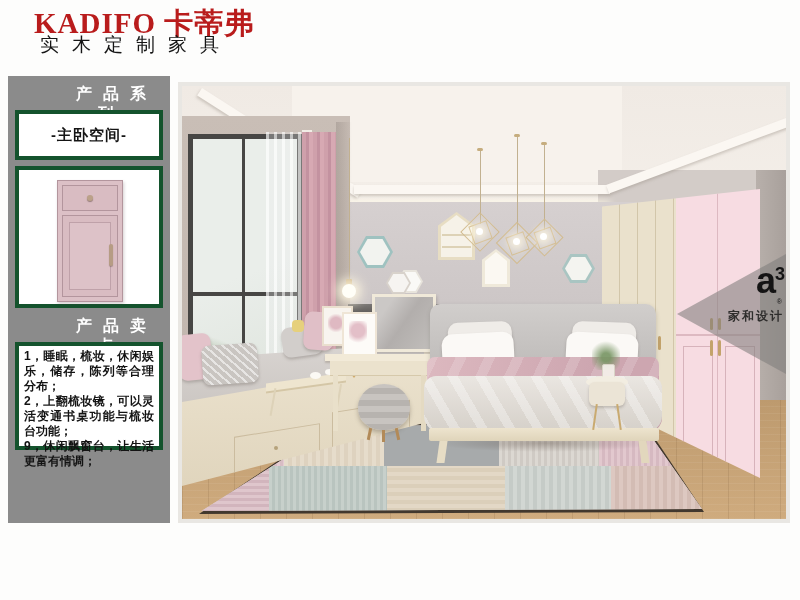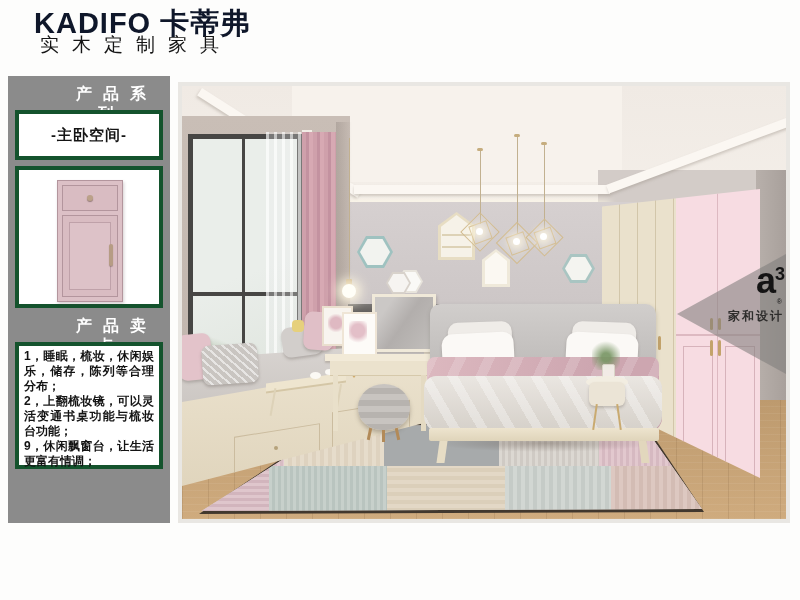--- a/index.html
+++ b/index.html
@@ -1,31 +1,31 @@
 <!DOCTYPE html>
 <html><head>
 <meta charset="utf-8">
 <style>
   html,body{margin:0;padding:0;width:800px;height:600px;background:#fdfdfc;overflow:hidden;
     font-family:"Liberation Sans",sans-serif;}
   .ab{position:absolute;}
   
-  #brand{left:34px;top:4px;font-family:Liberation Sans, sans-serif;font-weight:700;
-    font-size:29px;color:#0f172a;letter-spacing:1px;}
+  #brand{left:34px;top:4px;font-family:Liberation Serif, serif;font-weight:700;
+    font-size:29px;color:#b91c1c;letter-spacing:1px;}
   #brand-sub{left:40px;top:32px;font-size:19px;color:#161616;letter-spacing:13px;font-weight:400;}
   
   #sidebar{left:8px;top:76px;width:162px;height:447px;background:#8b8b8b;}
   .sb-title{position:relative;margin-top:8px;height:20px;line-height:20px;text-align:center;
     color:#fff;font-size:16px;font-weight:700;letter-spacing:11px;text-indent:11px;padding-left:44px;}
   .sb-box{position:relative;margin:6px 7px 0 7px;background:#fff;border:4px solid #14532d;
     box-sizing:border-box;}
   #series-box{height:50px;display:flex;align-items:center;justify-content:center;}
   #series-box .val{font-size:15px;font-weight:700;color:#141414;letter-spacing:1px;}
   #door-box{height:142px;}
-  #points-box{height:127px;padding:3px 5px;font-size:12px;line-height:15px;font-weight:700;
+  #points-box{height:108px;padding:3px 5px;font-size:12px;line-height:15px;font-weight:700;
     color:#131313;text-align:justify;}
   #points-box .pt{margin:0;}
   
   #door{left:38px;top:10px;width:64px;height:120px;background:#dcc0c6;border:1px solid #b3959d;
     box-shadow:1px 2px 3px rgba(90,70,75,.25);}
   #door-drawer{left:4px;top:4px;width:54px;height:24px;border:1px solid #b3959d;background:#d9bcc2;}
   #drawer-knob{left:24px;top:9px;width:6px;height:6px;border-radius:50%;background:#bba189;
     box-shadow:0 1px 1px rgba(80,60,50,.5);}
   #door-panel{left:4px;top:34px;width:54px;height:80px;border:1px solid #b3959d;background:#d9bcc2;}
   #door-inner{left:6px;top:6px;width:40px;height:66px;border:1px solid #bfa1a9;background:#ddc2c8;}

